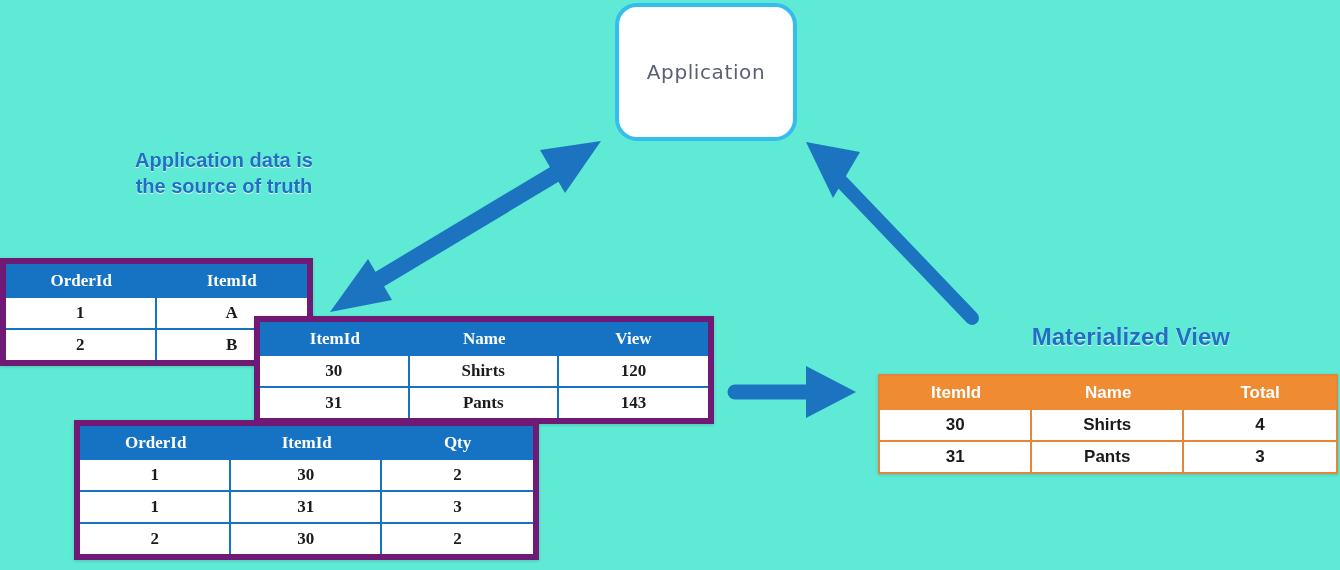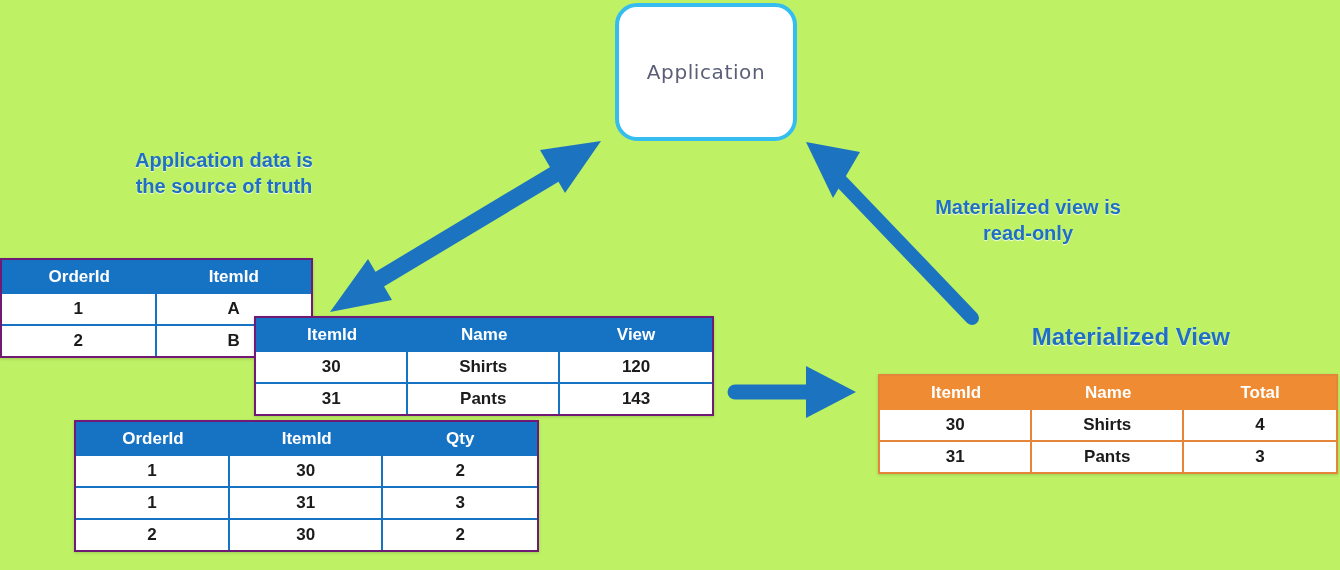--- a/index.html
+++ b/index.html
@@ -4,21 +4,21 @@
 <style>
   html, body {
     margin: 0;
     padding: 0;
     background: #ffffff;
   }
   #stage {
     position: relative;
     width: 1340px;
     height: 570px;
-    background: #bef264;
+    background: #5eead4;
     overflow: hidden;
     font-family: "Liberation Sans", sans-serif;
   }
 
   
   .app-box {
     position: absolute;
     left: 615px;
     top: 3px;
     width: 174px;
@@ -97,21 +97,22 @@
     text-align: center;
     font-size: 17px;
     font-weight: bold;
     color: #1b1b1b;
     background: #ffffff;
     padding: 5px 4px;
   }
 
   
   .theme-blue {
-    border: 2px solid #701a75;
+    border: 6px solid #701a75;
+    font-family: Liberation Serif, serif;
   }
   .theme-blue .hdr-row th {
     background: #1673c4;
   }
   .theme-blue td {
     border-right: 2px solid #1673c4;
     border-bottom: 2px solid #1673c4;
   }
   .theme-blue td:last-child { border-right: 0; }
   .theme-blue tr:last-child td { border-bottom: 0; }
@@ -175,21 +176,20 @@
       <polygon points="856,392 806,366 806,418" fill="#1c74c0"></polygon>
     </g>
   </svg>
 
   <div class="app-box">
     <span class="app-box-label">Application</span>
   </div>
 
   <div class="caption caption-app-source">Application data is the source of truth</div>
 
-  <div class="caption caption-mv-readonly">Materialized view is read-only</div>
 
   <div class="caption caption-mv-title">Materialized View</div>
 
   <table class="db-table theme-blue tbl-orders">
     <colgroup>
         <col class="c1">
         <col class="c2">
       </colgroup>
     <thead>
       <tr class="hdr-row">

